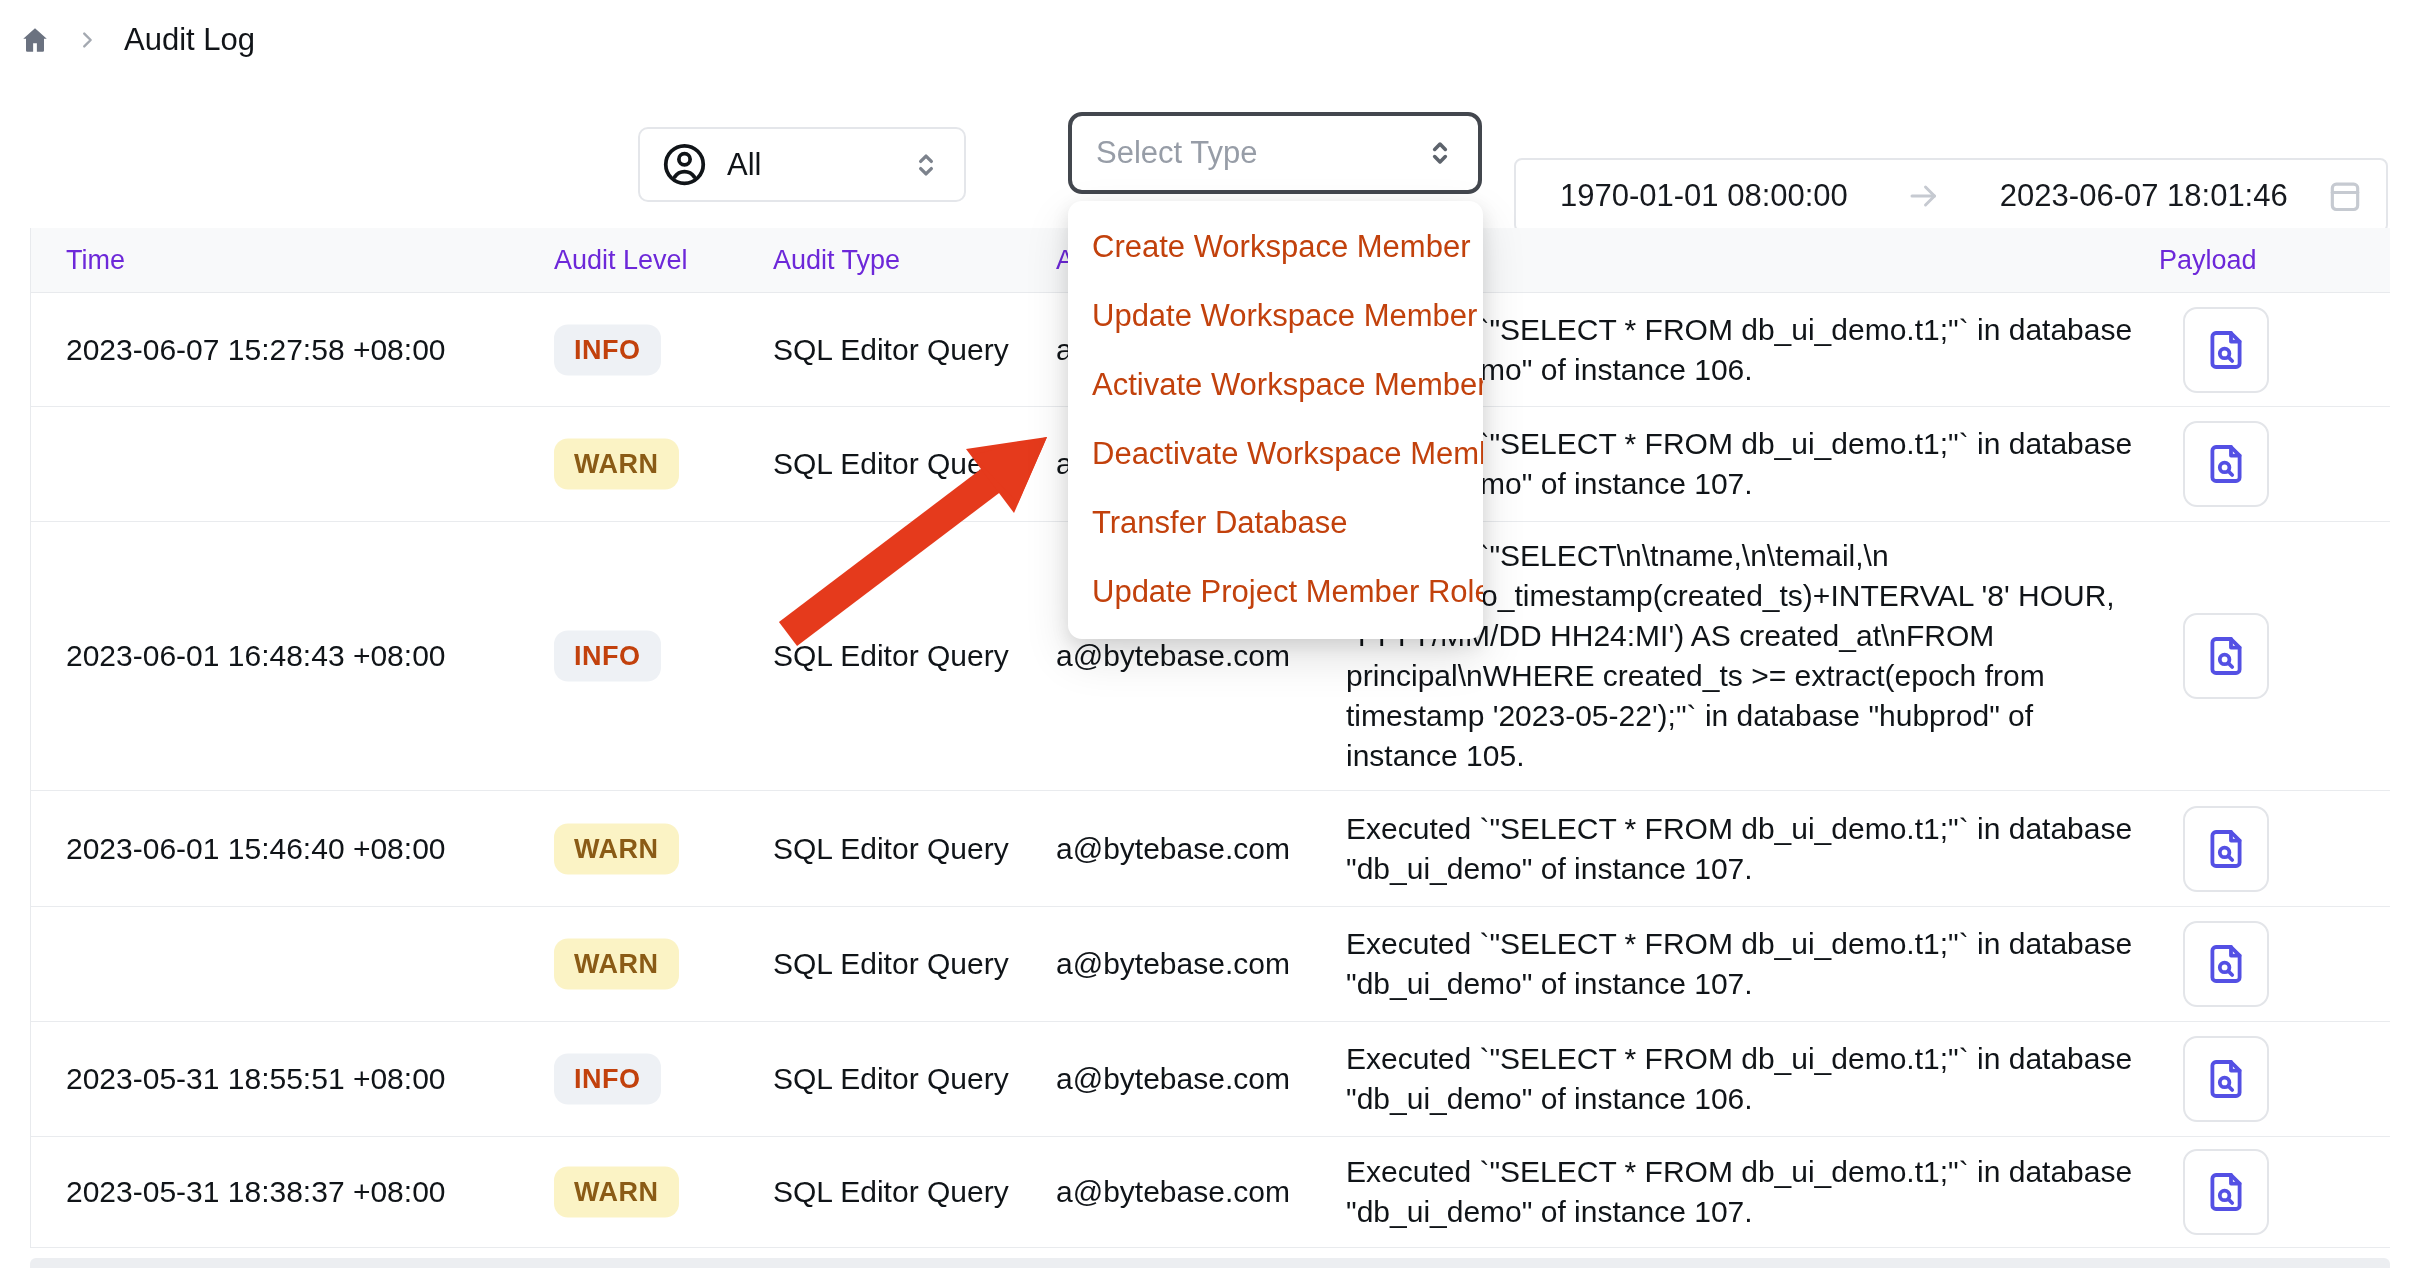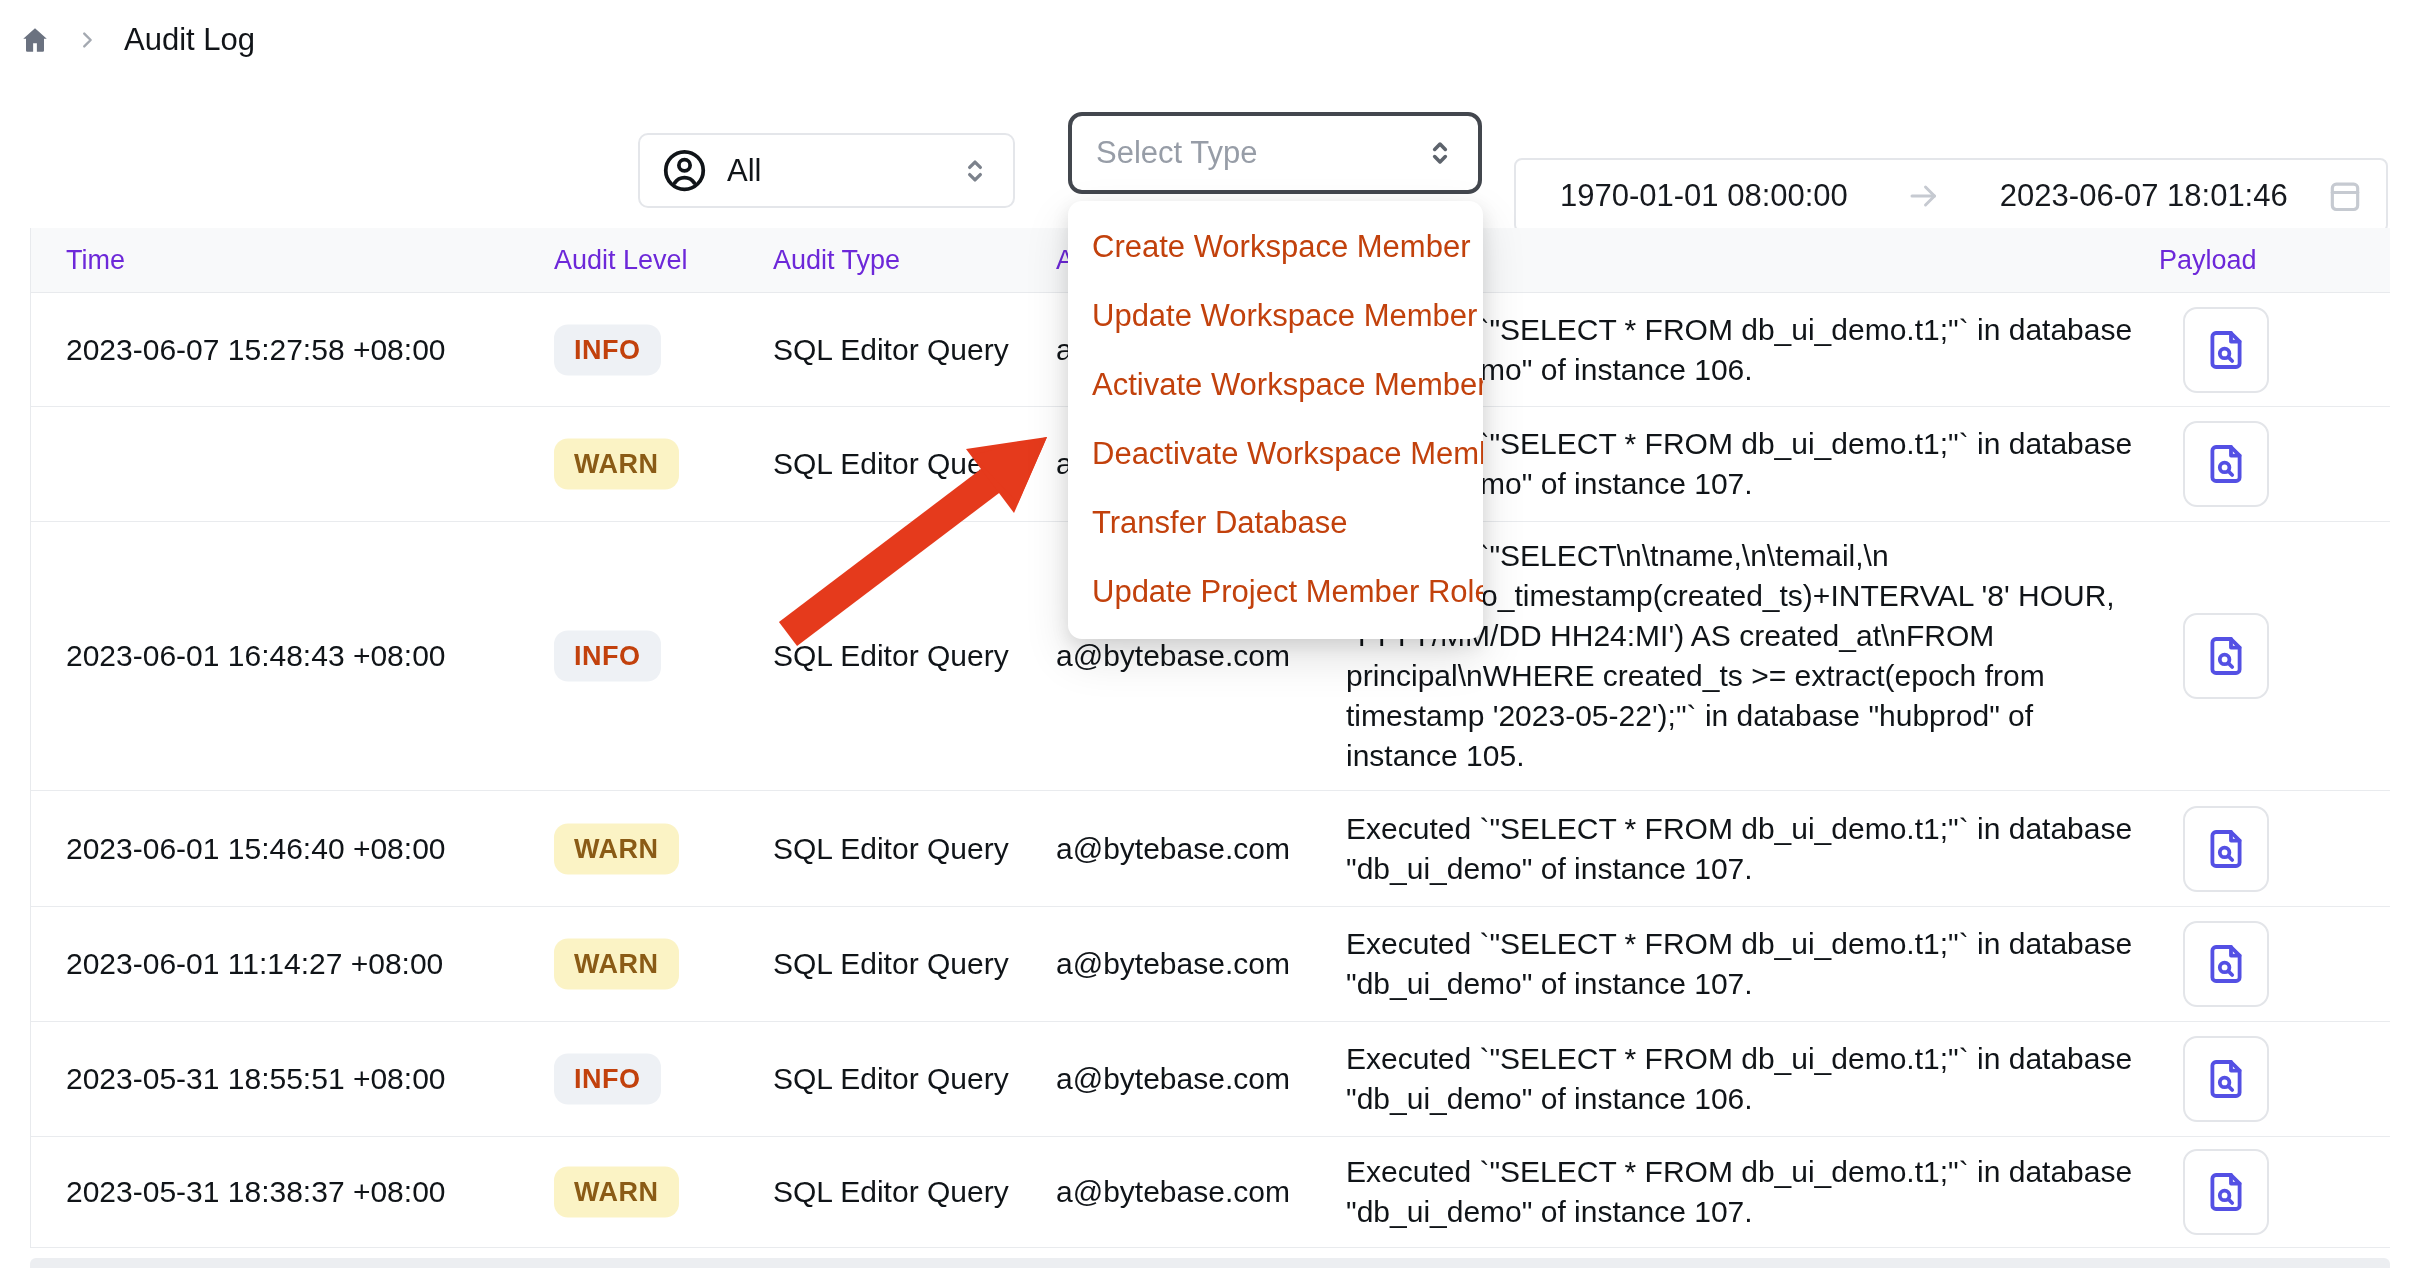--- a/index.html
+++ b/index.html
@@ -6,21 +6,21 @@
   html,body { width:2410px; height:1268px; background:#ffffff;
               font-family:"Liberation Sans", sans-serif; color:#15181d; }
   .page { position:relative; width:2410px; height:1268px; overflow:hidden; background:#fff; }
 
   
   .breadcrumb { position:absolute; left:20px; top:22px; display:flex; align-items:center; gap:26px; }
   .breadcrumb .title { font-size:31px; font-weight:500; color:#111418; }
 
   
   .select { position:absolute; display:flex; align-items:center; background:#fff; }
-  .user-select { left:638px; top:133px; width:377px; height:75px;
+  .user-select { left:638px; top:127px; width:328px; height:75px;
                  border:2px solid #e4e6ea; border-radius:10px; padding:12px 22px; gap:20px; }
   .user-select .val { font-size:31px; color:#101418; }
   .type-select { left:1068px; top:112px; width:414px; height:82px;
                  border:4px solid #43474e; border-radius:14px; padding:12px 24px; }
   .type-select .placeholder { font-size:31px; color:#979da7; }
   .sel-chevrons { position:absolute; right:22px; top:50%; transform:translateY(-50%); }
 
   .daterange { position:absolute; left:1514px; top:116px; width:874px; height:75px;
                border:2px solid #e4e6ea; border-radius:8px; display:flex; align-items:center;
                padding:0 22px 0 44px;margin-top:42px; }
@@ -208,21 +208,20 @@
               <path d="M14.5 3.5H7a1.8 1.8 0 0 0-1.8 1.8v13.4A1.8 1.8 0 0 0 7 20.5h10a1.8 1.8 0 0 0 1.8-1.8V7.8z"></path>
               <path d="M14.5 3.5v4.3h4.3"></path>
               <circle cx="11.3" cy="13.7" r="2.4"></circle>
               <path d="m13.1 15.5 2 2"></path>
             </svg>
           </button>
         </span>
     </div>
 
     <div class="row" style="height:115px">
-      <span class="cell c-time">2023-06-01 11:14:27 +08:00</span>
       <span class="cell c-level"><span class="badge warn">WARN</span></span>
       <span class="cell c-type">SQL Editor Query</span>
       <span class="cell c-actor">a@bytebase.com</span>
       <span class="cell c-comment">Executed `"SELECT * FROM db_ui_demo.t1;"` in database
 "db_ui_demo" of instance 107.</span>
       <span class="cell c-payload">
           <button class="payload-btn">
             <svg width="48" height="48" viewBox="0 0 24 24" fill="none" stroke="#5450e4" stroke-width="1.9" stroke-linecap="round" stroke-linejoin="round">
               <path d="M14.5 3.5H7a1.8 1.8 0 0 0-1.8 1.8v13.4A1.8 1.8 0 0 0 7 20.5h10a1.8 1.8 0 0 0 1.8-1.8V7.8z"></path>
               <path d="M14.5 3.5v4.3h4.3"></path>

